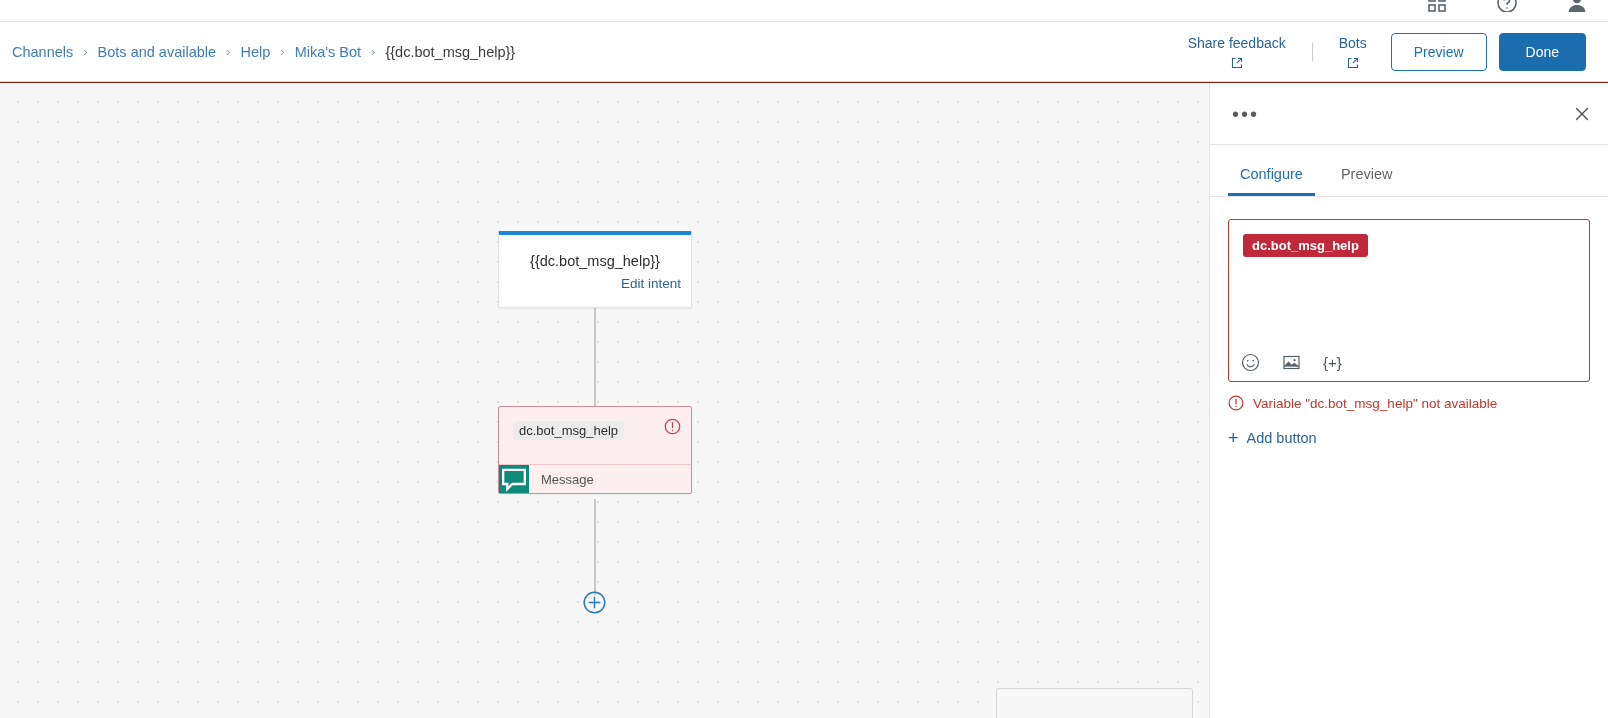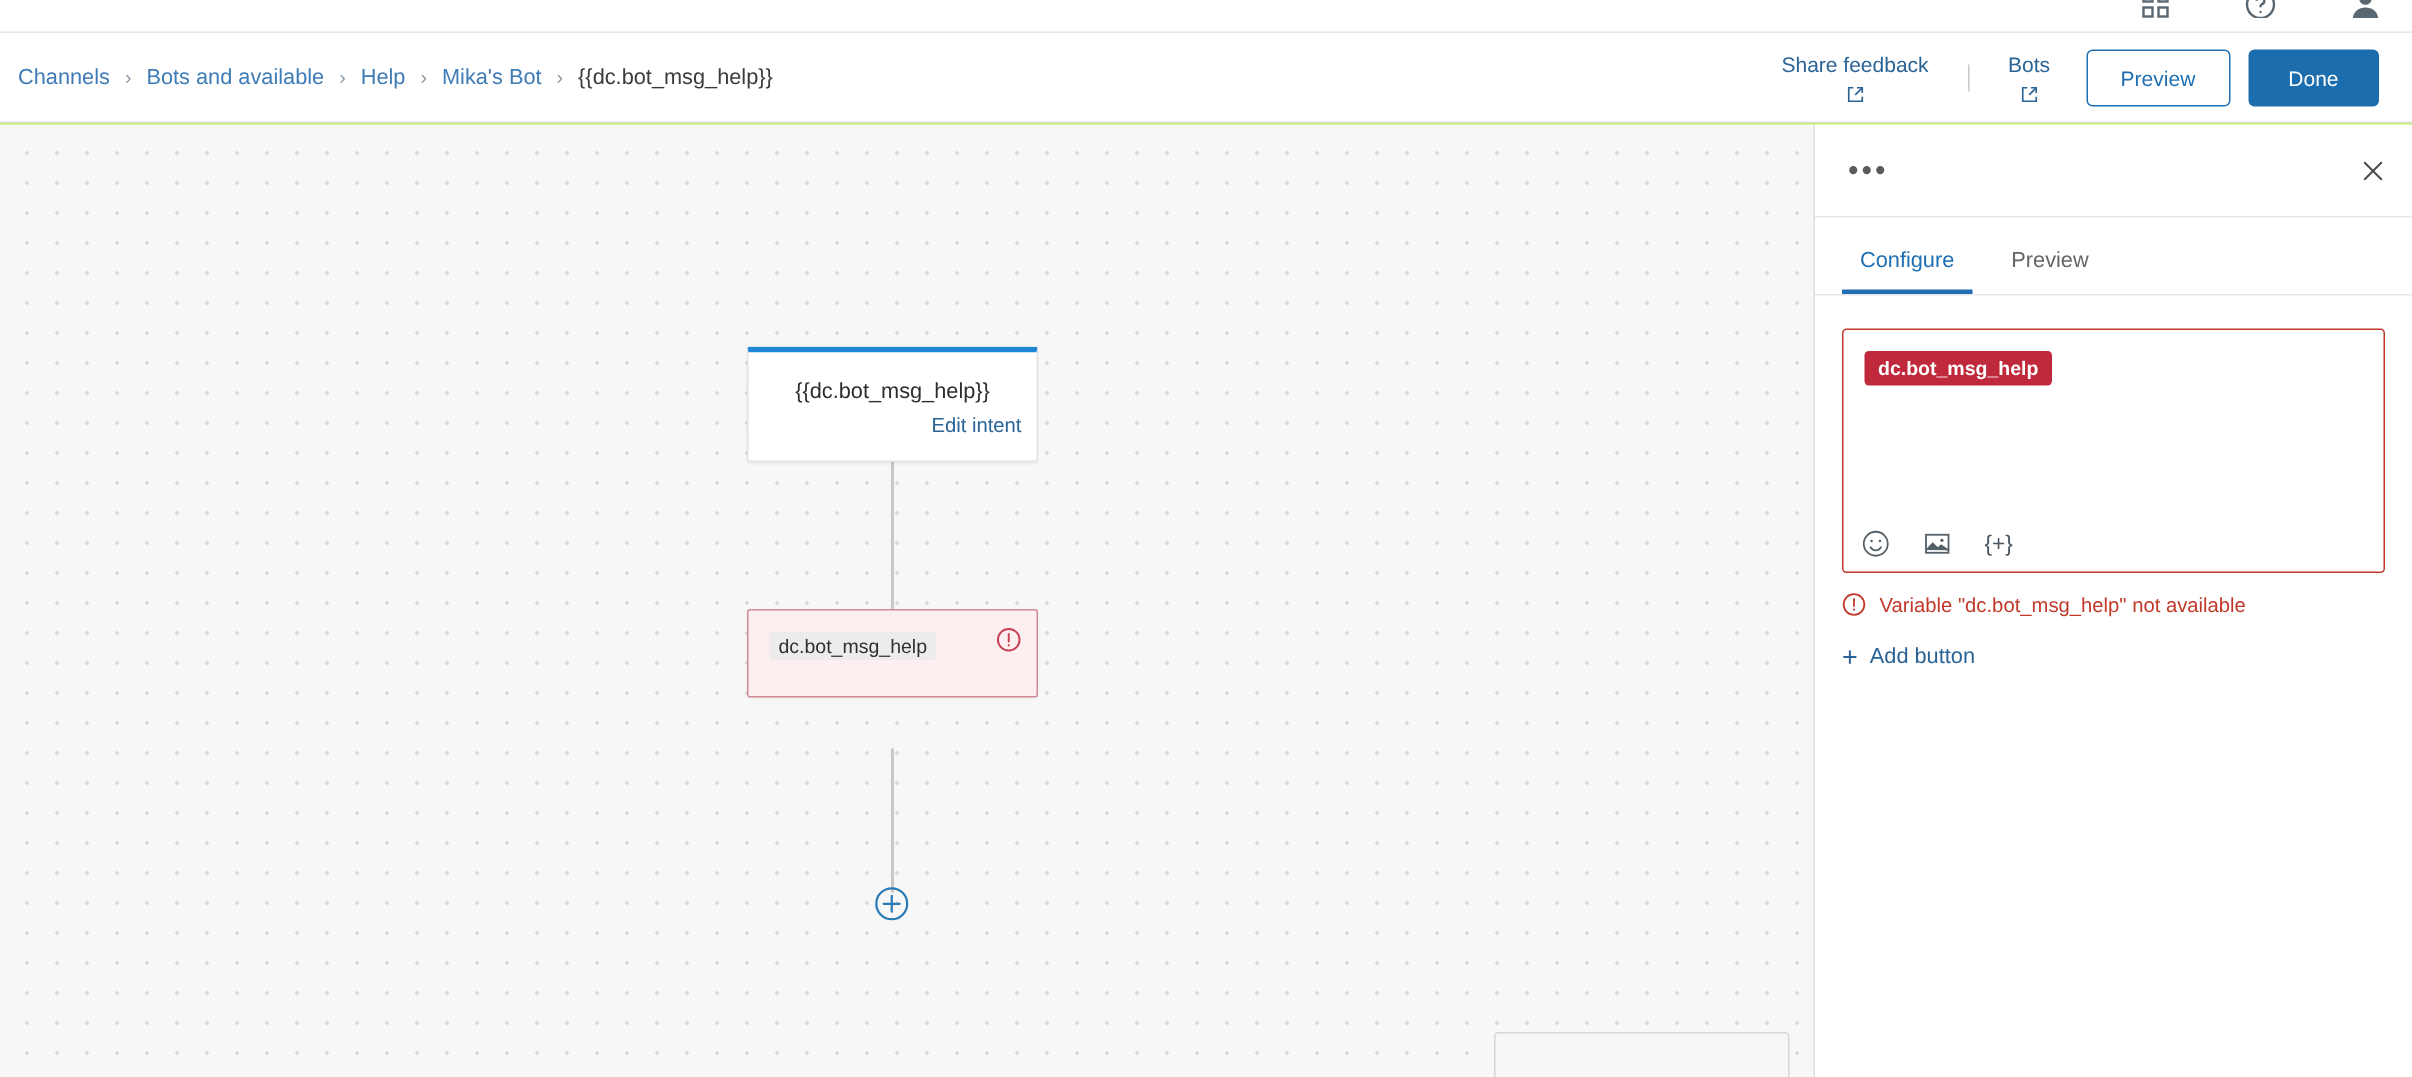--- a/index.html
+++ b/index.html
@@ -10,21 +10,21 @@
     overflow: hidden;
     background: #ffffff;
     font-family: "Liberation Sans", sans-serif;
     -webkit-font-smoothing: antialiased;
   }
 
   .app {
     position: relative;
     width: 1608px;
     height: 718px;
-    background: #bef264;
+    background: #7f1d1d;
   }
 
   
   .topstrip {
     position: absolute;
     top: 0; left: 0;
     width: 1608px; height: 22px;
     background: #ffffff;
     border-bottom: 1px solid #e6e6e6;
   }
@@ -448,20 +448,28 @@
       <div class="msg-node-body">
         <span class="var-chip-small">dc.bot_msg_help</span>
         <span class="node-error-icon">
           <svg viewBox="0 0 17 17" fill="none" stroke="currentColor" stroke-width="1.3">
             <circle cx="8.5" cy="8.5" r="7.2"></circle>
             <path d="M8.5 4.6v5.0" stroke-linecap="round"></path>
             <circle cx="8.5" cy="12.2" r="0.75" fill="currentColor" stroke="none"></circle>
           </svg>
         </span>
       </div>
+      <div class="msg-node-footer">
+        <span class="msg-type-icon">
+          <svg viewBox="0 0 18 18" fill="none" stroke="currentColor" stroke-width="1.4">
+            <path d="M2.5 3.5h13v8.5h-7.5L5 15v-3H2.5z"></path>
+          </svg>
+        </span>
+        <span class="msg-type-label">Message</span>
+      </div>
     </div>
 
     <div id="add-step-btn">
       <svg viewBox="0 0 23 23" fill="none" stroke="currentColor" stroke-width="1.5">
         <circle cx="11.5" cy="11.5" r="10.3"></circle>
         <path d="M11.5 6.2v10.6M6.2 11.5h10.6" stroke-linecap="round"></path>
       </svg>
     </div>
 
     <div id="canvas-bottom-toolbar"></div>

